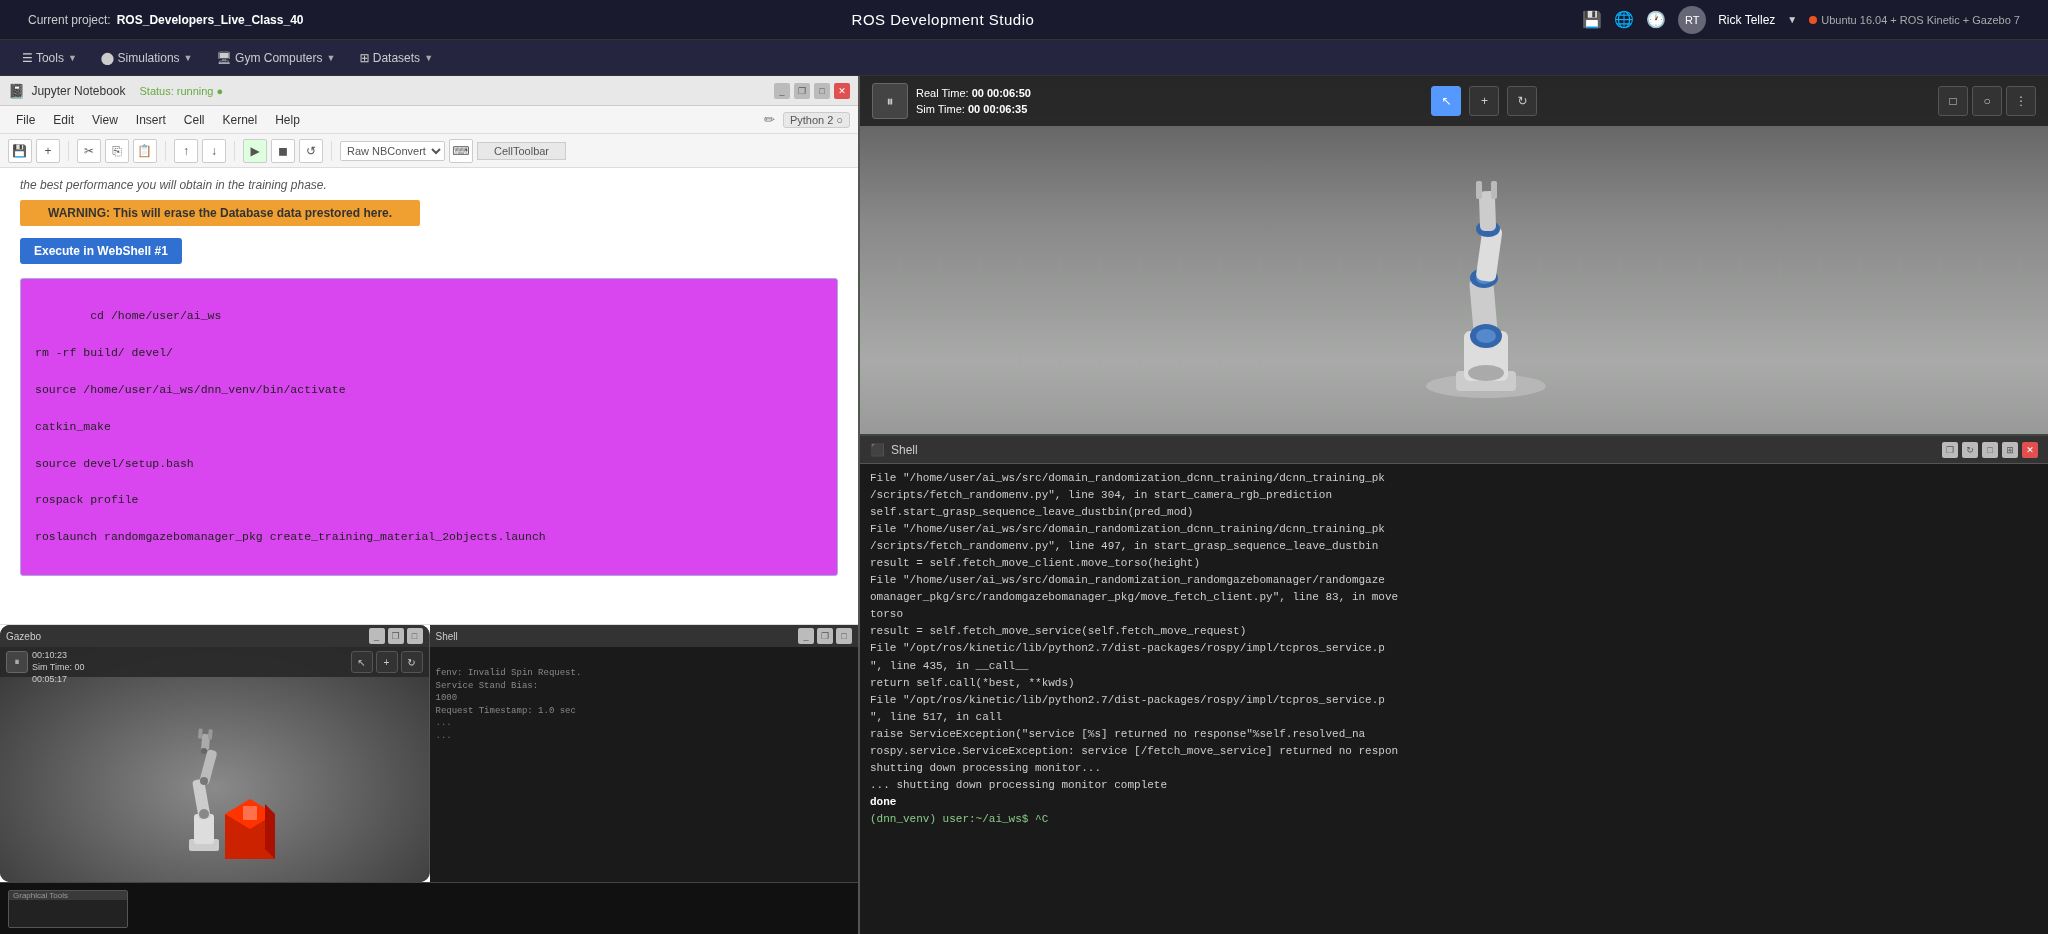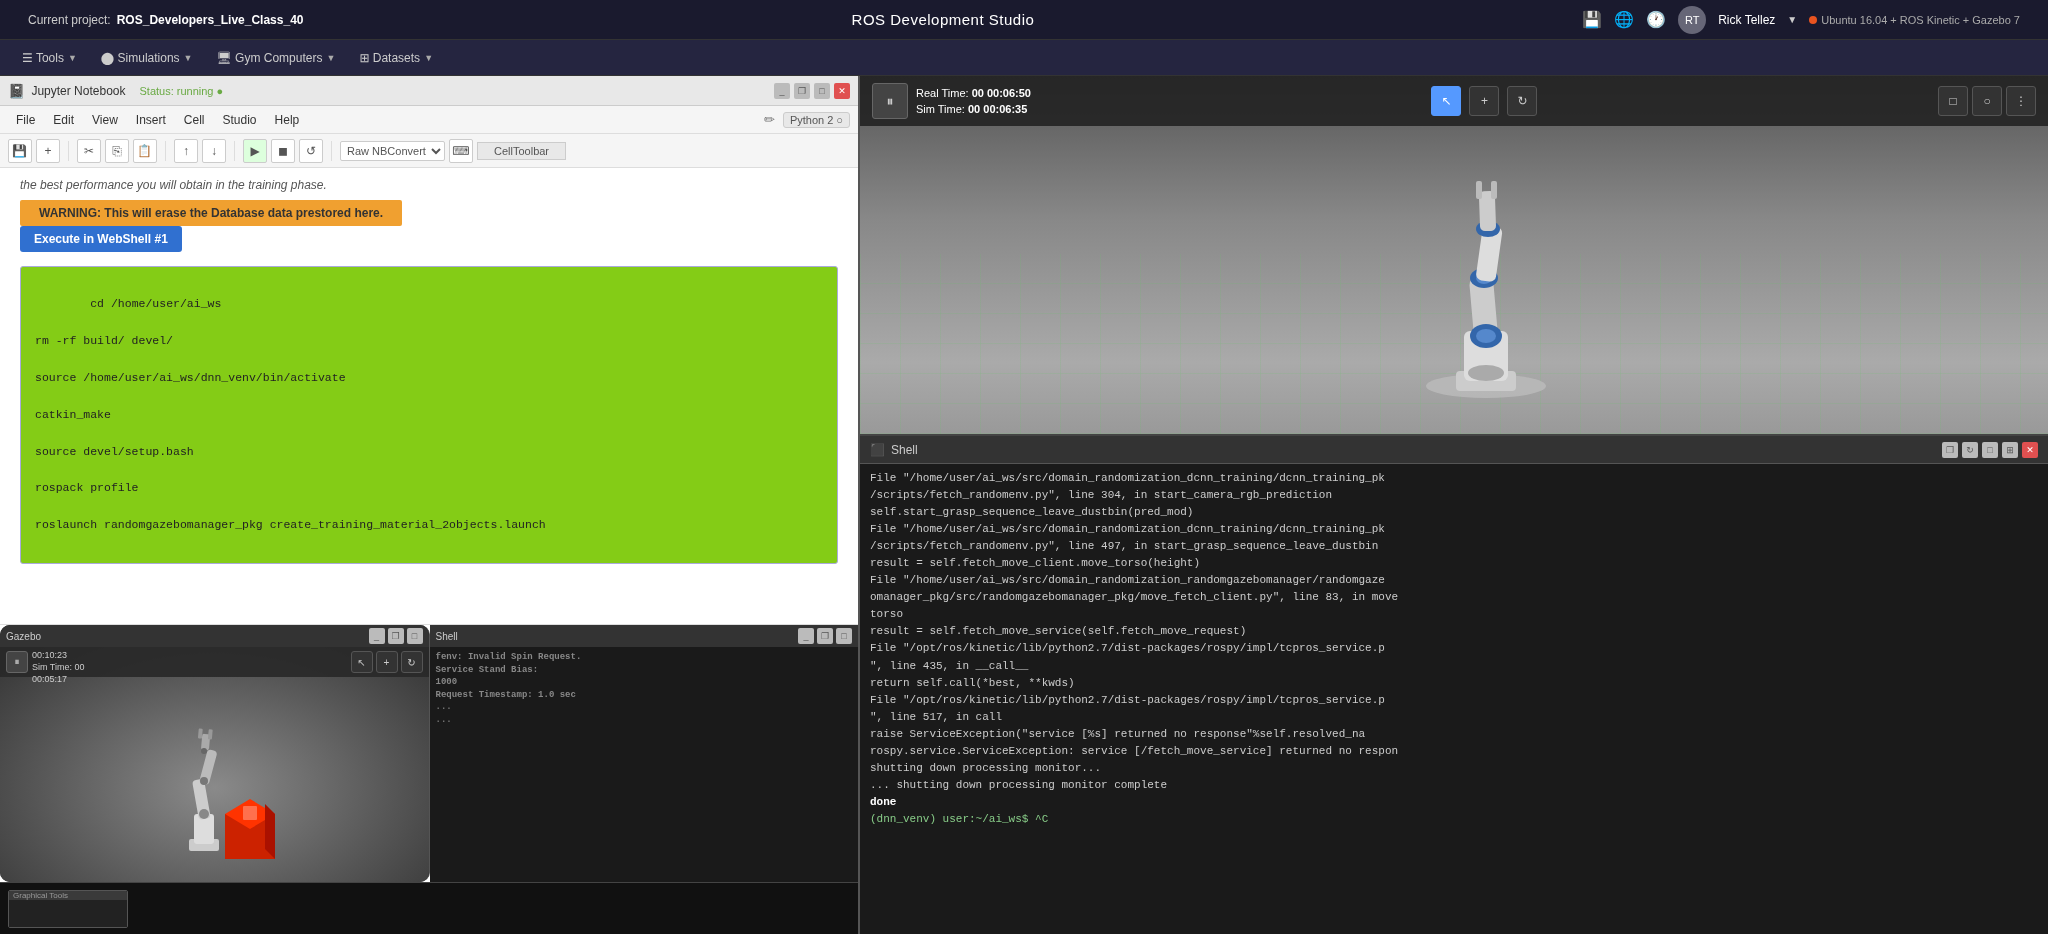--- a/index.html
+++ b/index.html
@@ -191,40 +191,41 @@
     .nb-text {
       color: #555;
       font-size: 12px;
       margin-bottom: 8px;
       font-style: italic;
     }
     .warning-box {
       background: #f0a030;
       color: #333;
       font-weight: bold;
-      padding: 6px 19px;
+      padding: 6px 28px;
       display: inline-block;
       font-size: 12px;
+      margin-bottom: 12px;
       border-radius: 2px;
     }
     .execute-btn {
       background: #3070d0;
       color: #fff;
       font-size: 12px;
       font-weight: bold;
       padding: 6px 14px;
       border: none;
       border-radius: 3px;
       cursor: pointer;
       margin-bottom: 14px;
     }
     .code-cell {
       border: 1px solid #aad;
       border-radius: 3px;
-      background: #84cc16;
+      background: #d946ef;
       padding: 10px 14px;
       font-family: 'Courier New', monospace;
       font-size: 11.5px;
       color: #222;
       margin-bottom: 14px;
       white-space: pre;
       line-height: 1.6;
     }
 
     
@@ -302,26 +303,25 @@
       bottom: 15px;
       left: 55%;
       transform: translateX(-30%);
     }
 
     
     .shell-mini-content {
       font-family: 'Courier New', monospace;
       font-size: 9px;
       color: #aaa;
-      padding: 4px 6px;
+      padding: 20px 6px;
       line-height: 1.4;
       overflow: hidden;
       height: 100%;
       background: #1a1a1a;
-      font-weight: bold;
     }
 
     
     #right-panel {
       flex: 1;
       display: flex;
       flex-direction: column;
       background: #2a2a2a;
       overflow: hidden;
     }
@@ -545,21 +545,21 @@
         <div class="win-btn" style="background:#e05050;color:#fff;">✕</div>
       </div>
     </div>
 
     <div class="jupyter-menubar">
       <span class="jmenu-item">File</span>
       <span class="jmenu-item">Edit</span>
       <span class="jmenu-item">View</span>
       <span class="jmenu-item">Insert</span>
       <span class="jmenu-item">Cell</span>
-      <span class="jmenu-item">Studio</span>
+      <span class="jmenu-item">Kernel</span>
       <span class="jmenu-item">Help</span>
       <div class="jmenu-right">
         <span style="font-size:13px;cursor:pointer;color:#777;">✏</span>
         <div class="kernel-badge">
           <span>Python 2 ○</span>
         </div>
       </div>
     </div>
 
     <div class="jupyter-toolbar">

